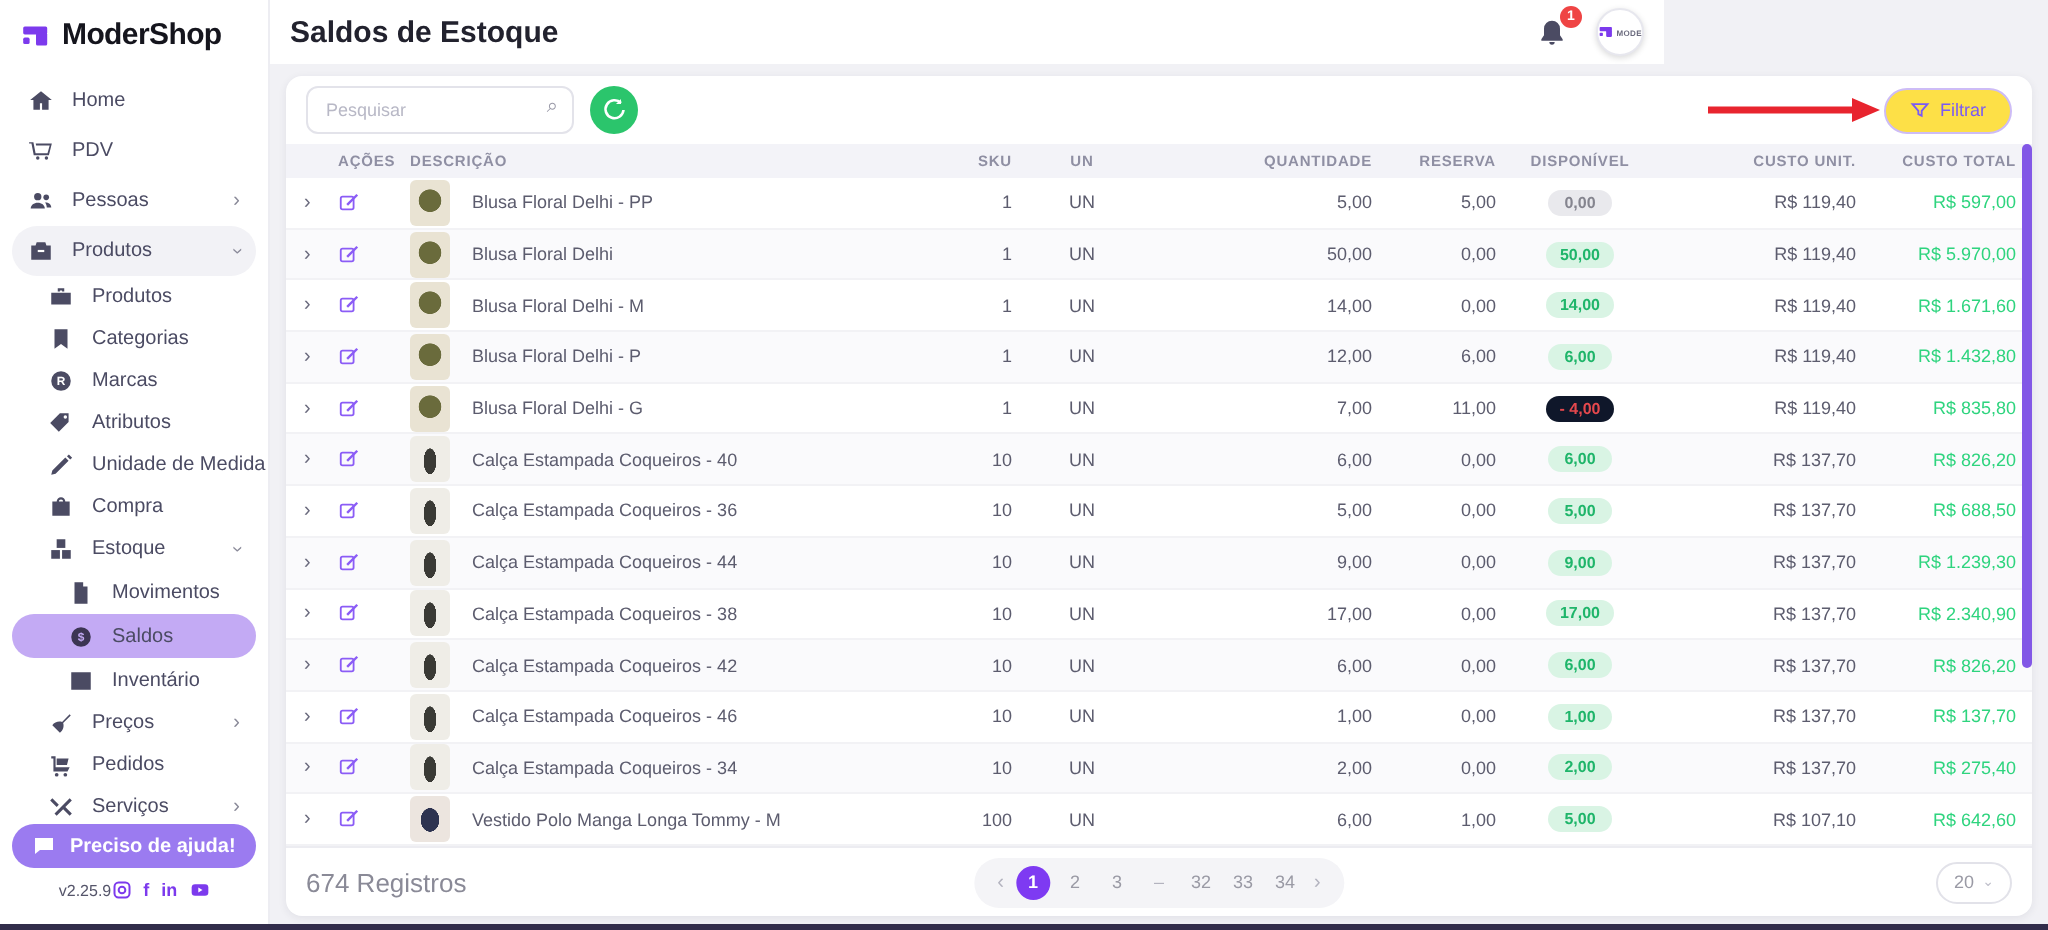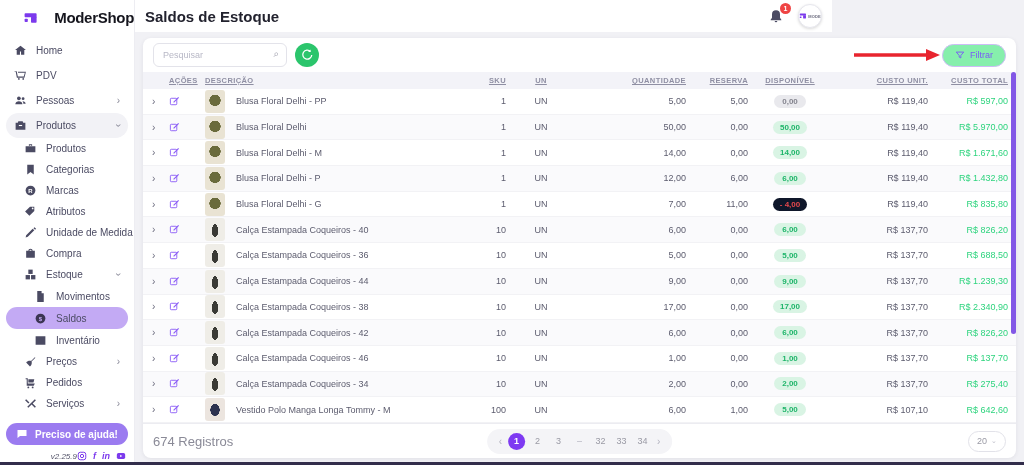--- a/index.html
+++ b/index.html
@@ -16,64 +16,64 @@
   .notif-badge{position:absolute;top:-3px;right:-3px;background:#ef4444;color:#fff;font-size:7px;font-weight:700;
     width:11px;height:11px;border-radius:50%;display:flex;align-items:center;justify-content:center;}
   .avatar{width:24px;height:24px;border-radius:50%;background:#fff;border:1px solid #e7e7ee;box-shadow:0 1px 3px rgba(0,0,0,.15);
     display:flex;align-items:center;justify-content:center;gap:1px;cursor:pointer;}
   .avatar .mark{width:10px;height:10px;}
   .avatar .avatar-txt{font-size:4px;font-weight:700;color:#6b6b7e;letter-spacing:.2px;}
 
   
   .sidebar{position:absolute;left:0;top:0;width:135px;height:465px;background:#fff;z-index:4;
     border-right:1px solid #ededf2;display:flex;flex-direction:column;}
-  .logo{display:flex;align-items:center;gap:15px;padding:9px 0 8px 10px;justify-content:flex-end;}
+  .logo{display:flex;align-items:center;gap:5px;padding:9px 0 8px 10px;}
   .logo .mark{width:16px;height:16px;}
   .logo-text{font-size:15px;font-weight:800;color:#15151d;letter-spacing:-.3px;}
   .nav{flex:1;padding:4px 6px 0 6px;overflow:hidden;}
   .nav-item{display:flex;align-items:center;gap:9px;height:25px;padding:0 8px;border-radius:14px;cursor:pointer;
     font-size:10px;color:#4b4b63;}
   .nav-item svg{width:13px;height:13px;flex:none;}
   .nav-item .lbl{flex:1;white-space:nowrap;}
   .chev{font-size:10px;color:#8a8a99;}
   .chev.open{display:inline-block;transform:rotate(90deg);}
   .nav-item.pill{background:#f2f2f6;}
   .sub .nav-item{height:21px;padding-left:18px;}
   .subsub .nav-item{height:22px;padding-left:28px;}
   .nav-item.active{background:#c3aaf4;}
   .nav-item.active svg{color:#3c3553;}
   .help-btn{margin:3px 6px 0 6px;height:22px;border-radius:12px;background:#9b7bf0;color:#fff;display:flex;
     align-items:center;gap:7px;padding:0 10px;font-size:10px;font-weight:600;cursor:pointer;}
   .help-btn svg{width:12px;height:12px;}
-  .side-footer{display:flex;align-items:center;justify-content:flex-end;padding:6px 8px 4px 8px;font-style:italic;}
+  .side-footer{display:flex;align-items:center;justify-content:center;padding:6px 8px 15px 8px;}
   .version{font-size:8px;color:#55556a;}
   .socials{display:flex;align-items:center;gap:6px;color:#7c3aed;}
   .socials .s{font-size:9px;font-weight:700;cursor:pointer;line-height:1;}
   .socials svg{width:10px;height:10px;cursor:pointer;}
 
   
   .card{position:absolute;left:143px;top:38px;width:873px;height:420px;background:#fff;border-radius:8px;
     box-shadow:0 1px 4px rgba(40,40,70,.08);z-index:1;}
   .toolbar{position:relative;height:34px;display:flex;align-items:center;padding:0 10px;}
   .search-box{position:relative;width:134px;height:24px;}
   .search-box input{width:100%;height:100%;border:1px solid #e3e3ea;border-radius:6px;padding:0 24px 0 9px;
     font-size:9px;color:#55556a;outline:none;font-family:"Liberation Sans",sans-serif;}
   .search-box input::placeholder{color:#b8b8c6;}
   .search-glyph{position:absolute;right:8px;top:5px;font-size:10px;color:#9a9aa8;}
   .refresh-btn{width:24px;height:24px;border-radius:50%;background:#2bc56c;border:none;margin-left:8px;cursor:pointer;
     display:flex;align-items:center;justify-content:center;}
   .refresh-btn svg{width:12px;height:12px;}
-  .filter-btn{margin-left:auto;height:23px;padding:0 12px;border-radius:12px;border:1px solid #cdbcf6;background:#86efac;
+  .filter-btn{margin-left:auto;height:23px;padding:0 12px;border-radius:12px;border:1px solid #cdbcf6;background:#fde047;
     color:#7a5af5;font-size:9px;display:flex;align-items:center;gap:5px;cursor:pointer;font-family:"Liberation Sans",sans-serif;}
   .filter-btn svg{width:10px;height:10px;}
   .annot-arrow{position:absolute;right:76px;top:10px;width:86px;height:14px;pointer-events:none;z-index:5;}
 
   
   .thead{height:17px;background:#f3f3f8;display:flex;align-items:center;font-size:7.5px;font-weight:700;
-    color:#8f8fa3;letter-spacing:.4px;text-transform:uppercase;text-decoration:underline;}
+    color:#8f8fa3;letter-spacing:.4px;text-transform:uppercase;}
   .rows{height:334px;overflow:hidden;position:relative;}
   .trow{height:25.7px;display:flex;align-items:center;border-bottom:1px solid #f2f2f5;background:#fff;font-size:9px;color:#5c5c6e;}
   .trow.alt{background:#fafafc;}
   .c-expand{width:26px;padding-left:9px;color:#6b6b7e;font-size:10px;cursor:pointer;}
   .c-actions{width:36px;display:flex;align-items:center;}
   .c-actions svg{width:11px;height:11px;cursor:pointer;}
   .c-desc{flex:1;display:flex;align-items:center;gap:11px;overflow:hidden;}
   .thumb{width:20px;height:23px;border-radius:3px;flex:none;}
   .t-blouse{background:radial-gradient(circle at 50% 45%, #6a6b3c 0 34%, #e9e3d3 36%);}
   .t-pants{background:radial-gradient(ellipse 26% 46% at 50% 55%, #3a3a35 0 60%, #efede7 62%);}

